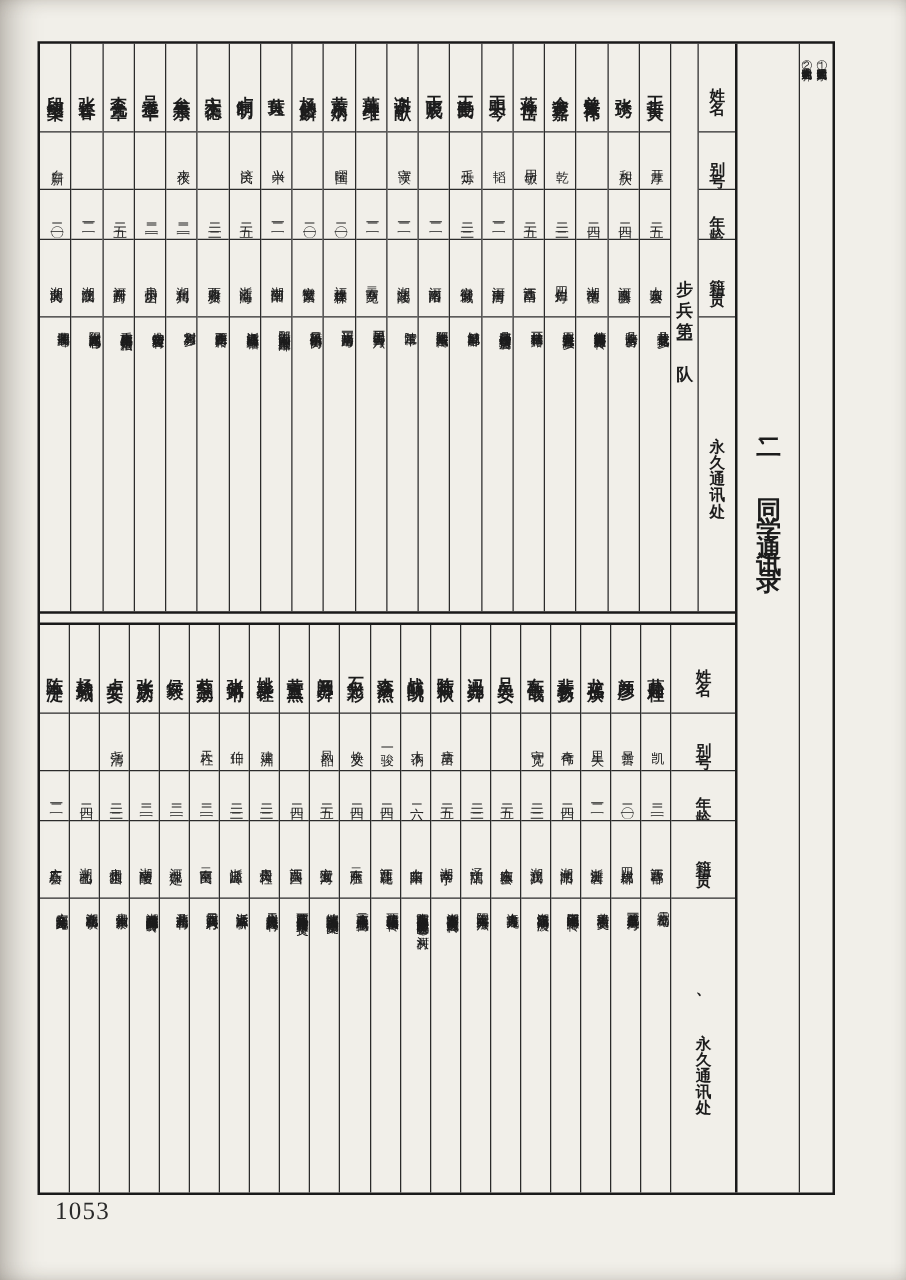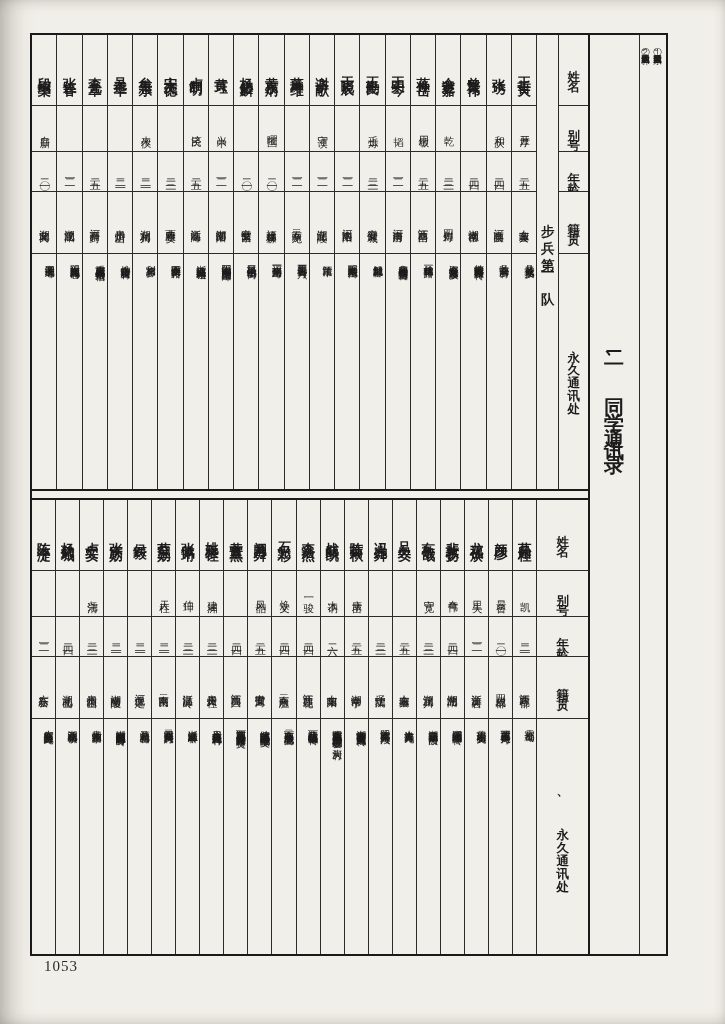--- a/index.html
+++ b/index.html
@@ -41,21 +41,21 @@
   .t-addr{font-size:10px;letter-spacing:0.5px;line-height:1.12;display:block;height:100%;}
   .t-hdr2{font-size:12.5px;font-weight:700;letter-spacing:10px;line-height:1;}
   .t-hdr-addr{font-size:12.5px;font-weight:700;letter-spacing:13px;line-height:1;}
   .unit-cell{flex:1;display:flex;justify-content:center;align-items:flex-start;padding-top:178px;box-sizing:border-box;}
   .t-unit{font-size:13.5px;font-weight:700;letter-spacing:17px;line-height:1;}
   .title-col{flex:1;display:flex;justify-content:center;align-items:flex-start;padding-top:300px;box-sizing:border-box;}
   .t-title{font-size:20px;font-weight:700;letter-spacing:14px;line-height:1;}
   .notes-col{width:27px;flex:none;border-left:1px solid #2b2b2b;box-sizing:border-box;
     writing-mode:vertical-rl;text-orientation:upright;padding:5px 2px 0 0;}
   .note-line{font-size:8.5px;line-height:12px;letter-spacing:0;}
-  .page-number{position:absolute;left:44px;top:958px;font-size:15px;letter-spacing:1px;color:#2a2a2a;text-align:right;}
+  .page-number{position:absolute;left:44px;top:958px;font-size:20px;letter-spacing:1px;color:#2a2a2a;text-align:right;}
 </style>
 </head>
 <body>
 
 <div class="page">
   <div class="frame">
 
     <div class="table-col">
       <section class="section top" id="section-0">
           <div class="col hdr-top">

